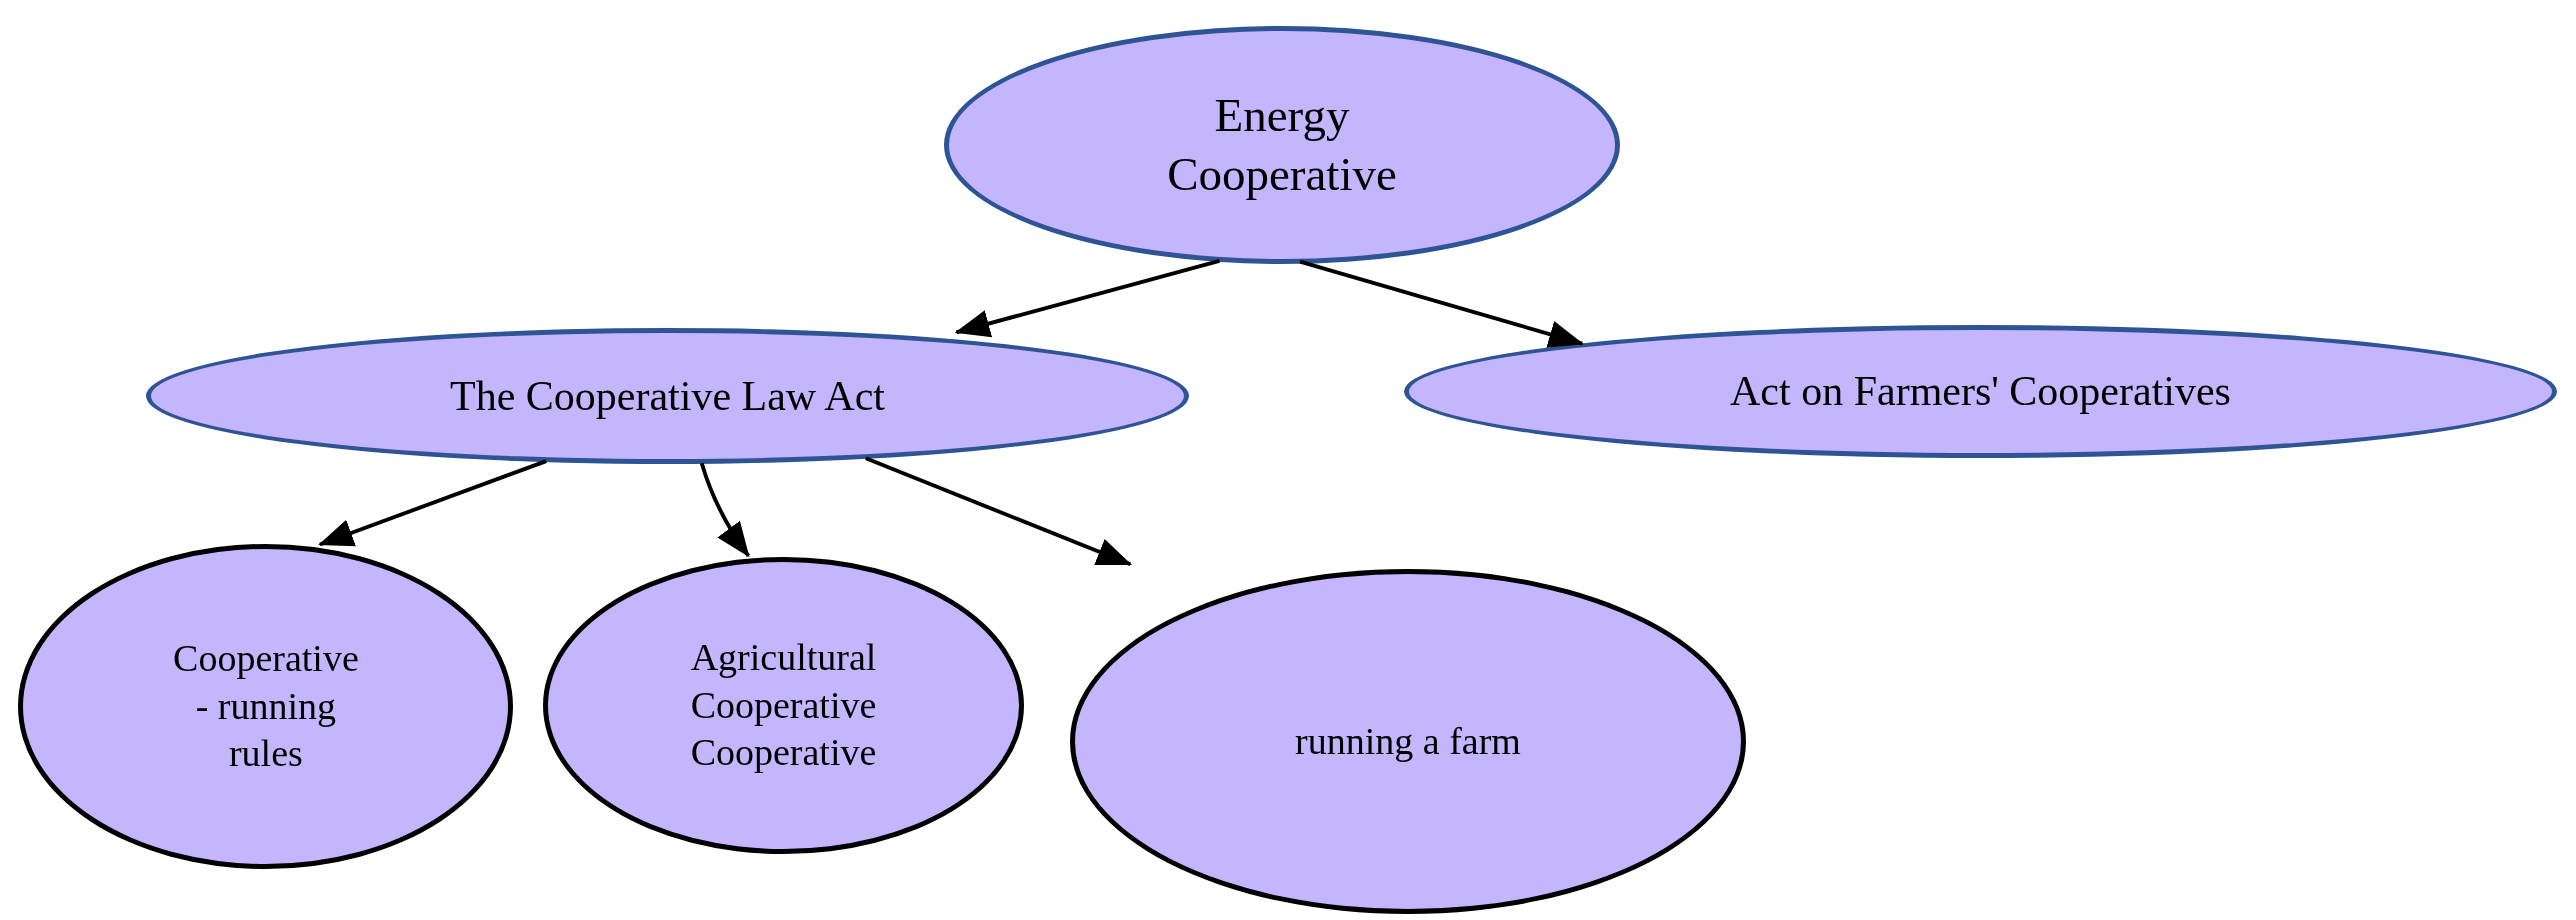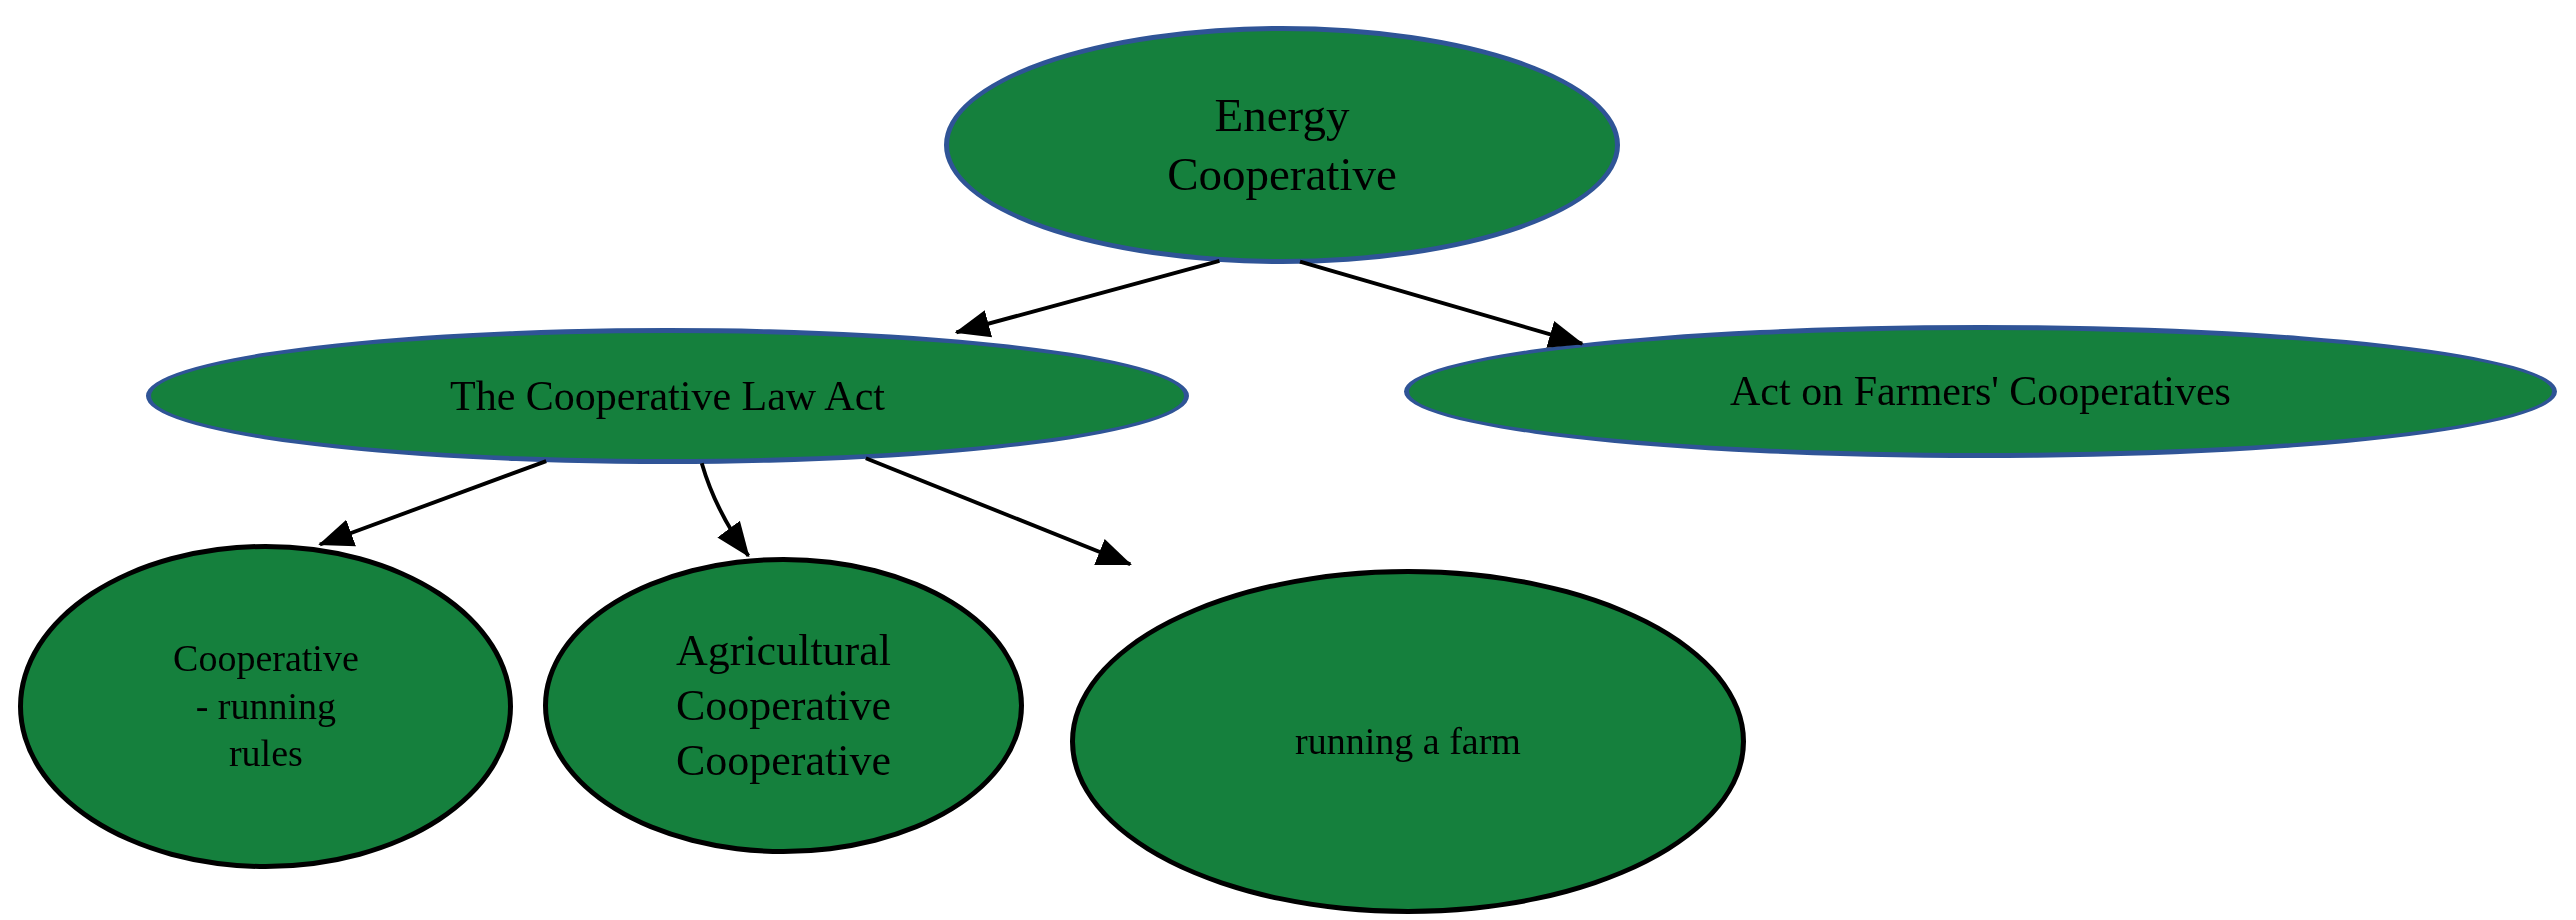--- a/index.html
+++ b/index.html
@@ -13,21 +13,21 @@
     height: 920px;
     background: #ffffff;
     overflow: hidden;
     font-family: "Liberation Serif", "DejaVu Serif", serif;
     color: #000000;
   }
   .node {
     position: absolute;
     box-sizing: border-box;
     border-radius: 50%;
-    background: #15803d;
+    background: #c4b5fd;
     display: flex;
     align-items: center;
     justify-content: center;
     text-align: center;
     line-height: 1.25;
     z-index: 1;
   }
   .node.blue  { border: 5.7px solid #2F5496; }
   .node.black { border: 5.7px solid #000000; }
   .label { display: block; }
@@ -70,21 +70,21 @@
   </div>
 
   <div class="node black" style="left:18.4px; top:544px; width:495px; height:325px; font-size:38px;">
     <div class="label">
       <span class="line">Cooperative</span>
       <span class="line">- running</span>
       <span class="line">rules</span>
     </div>
   </div>
 
-  <div class="node black" style="left:543px; top:557px; width:481px; height:297px; font-size:44px;">
+  <div class="node black" style="left:543px; top:557px; width:481px; height:297px; font-size:38px;">
     <div class="label">
       <span class="line">Agricultural</span>
       <span class="line">Cooperative</span>
       <span class="line">Cooperative</span>
     </div>
   </div>
 
   <div class="node black" style="left:1070px; top:569px; width:676px; height:345px; font-size:38px;">
     <div class="label">
       <span class="line">running a farm</span>

